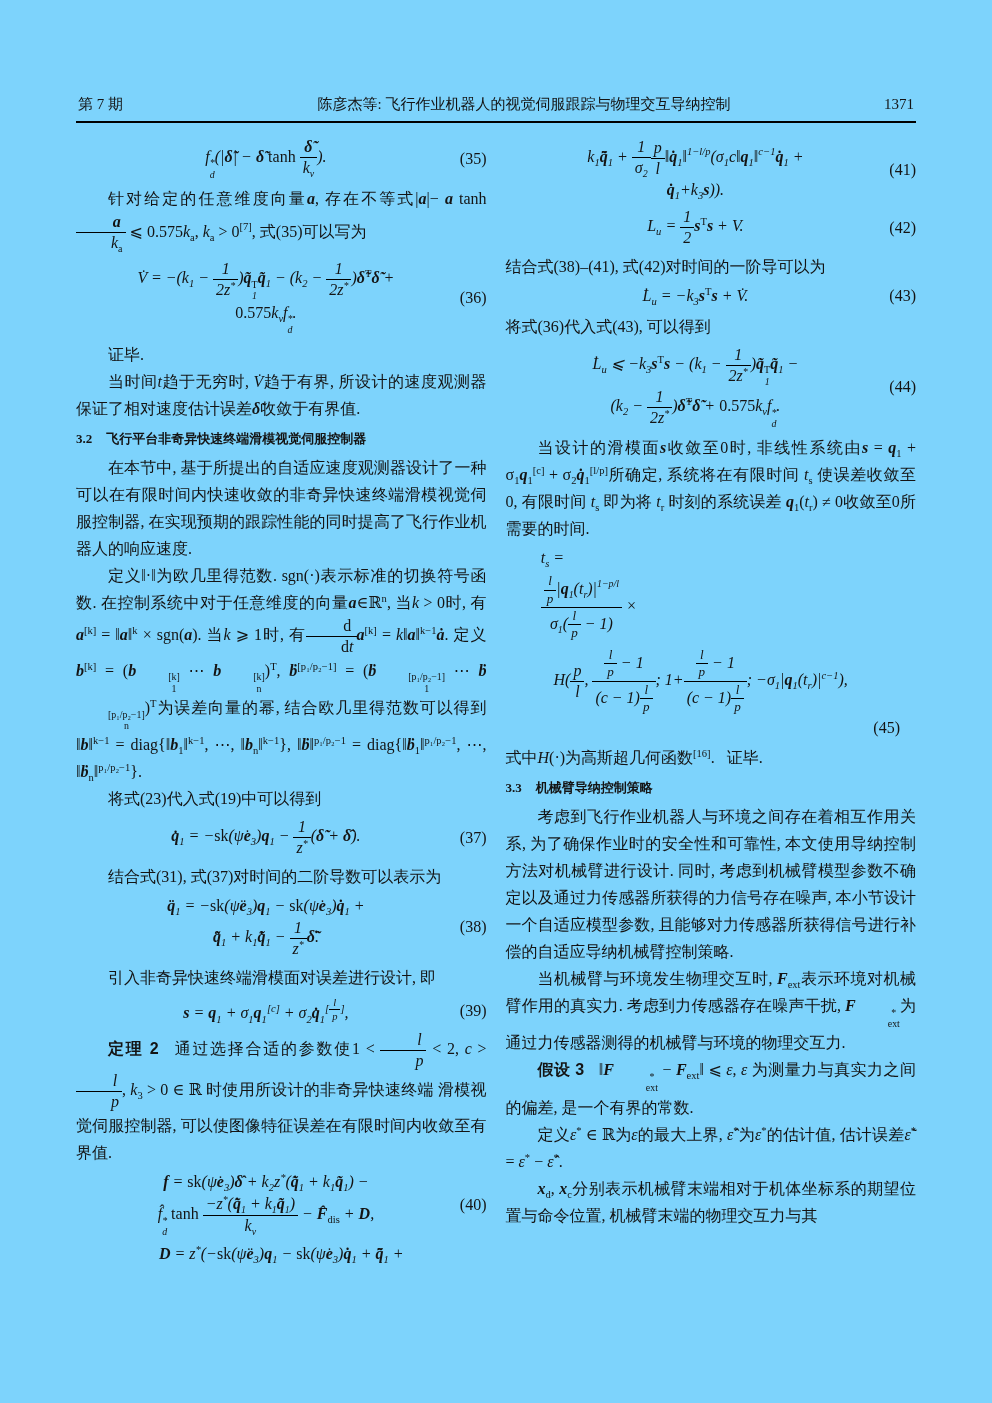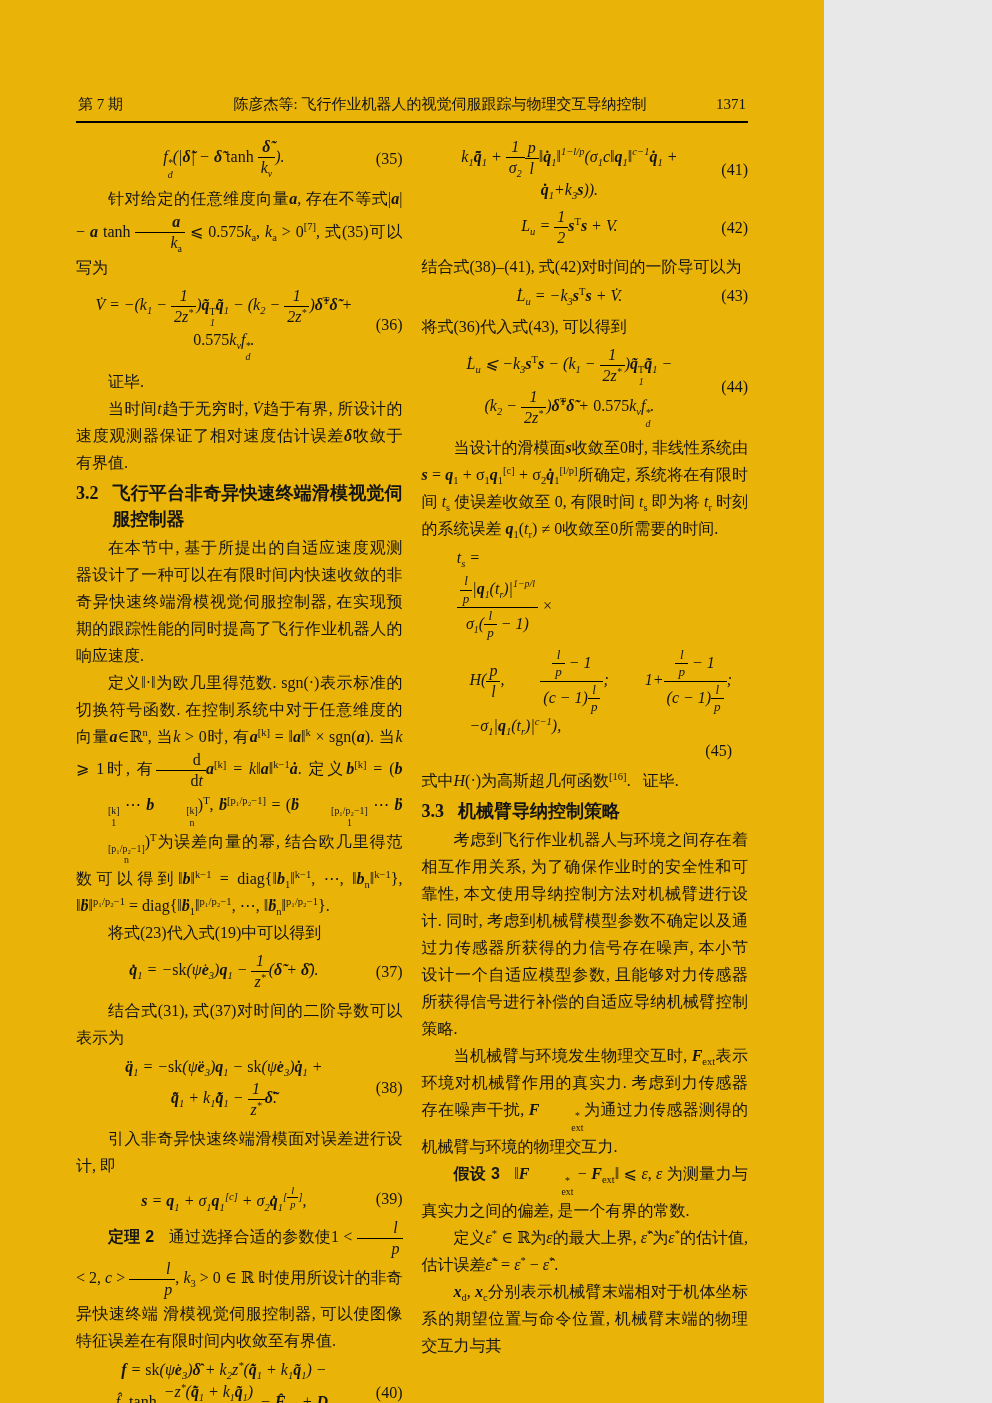--- a/index.html
+++ b/index.html
@@ -1,26 +1,26 @@
 <!DOCTYPE html>
 <html><head>
 <meta charset="utf-8">
 <style>
   html,body{margin:0;padding:0;background:#e8e8e8;}
-  .page{position:relative;width:824px;height:1403px;background:#eab308;color:#141414;
+  .page{position:relative;width:992px;height:1403px;background:#7dd3fc;color:#141414;
         font-family:"Liberation Serif","DejaVu Serif",serif;overflow:hidden;
         box-sizing:border-box;padding:95px 76px 0 76px;}
   .hdr{display:flex;justify-content:space-between;align-items:baseline;
        font-size:15px;padding:0 2px 7px 2px;border-bottom:2px solid #000;}
   .hdr .c{flex:1;text-align:center;padding-left:41px;}
   .cols{display:flex;gap:19px;margin-top:9px;}
   .col{width:411px;font-size:16px;line-height:27px;text-align:justify;}
   .col p{margin:0;text-indent:2em;}
   .col p.cont{text-indent:0;}
-  .sechead{display:flex;font-weight:bold;font-size:18px;text-indent:0;margin:4px 0 2px 0;
+  .sechead{display:flex;font-weight:bold;font-size:13px;text-indent:0;margin:4px 0 2px 0;
            font-family:"Liberation Sans","DejaVu Sans",sans-serif;line-height:26px;}
   .sechead .n{margin-right:14px;font-family:"Liberation Serif",serif;}
   .lbl{font-weight:bold;font-family:"Liberation Sans","DejaVu Sans",sans-serif;
        margin-right:0.9em;font-style:normal;}
   .equation{display:flex;align-items:center;margin:5px 0;line-height:1.35;}
   .eq-b{flex:1;text-align:center;font-style:italic;}
   .eq-n{font-style:normal;padding-left:4px;}
   .eqgroup{margin:5px 16px;font-style:italic;line-height:1.35;}
   .eqgroup .l1{padding-left:1.2em;}
   .eqgroup .l2{padding-left:1.2em;margin:3px 0;}

